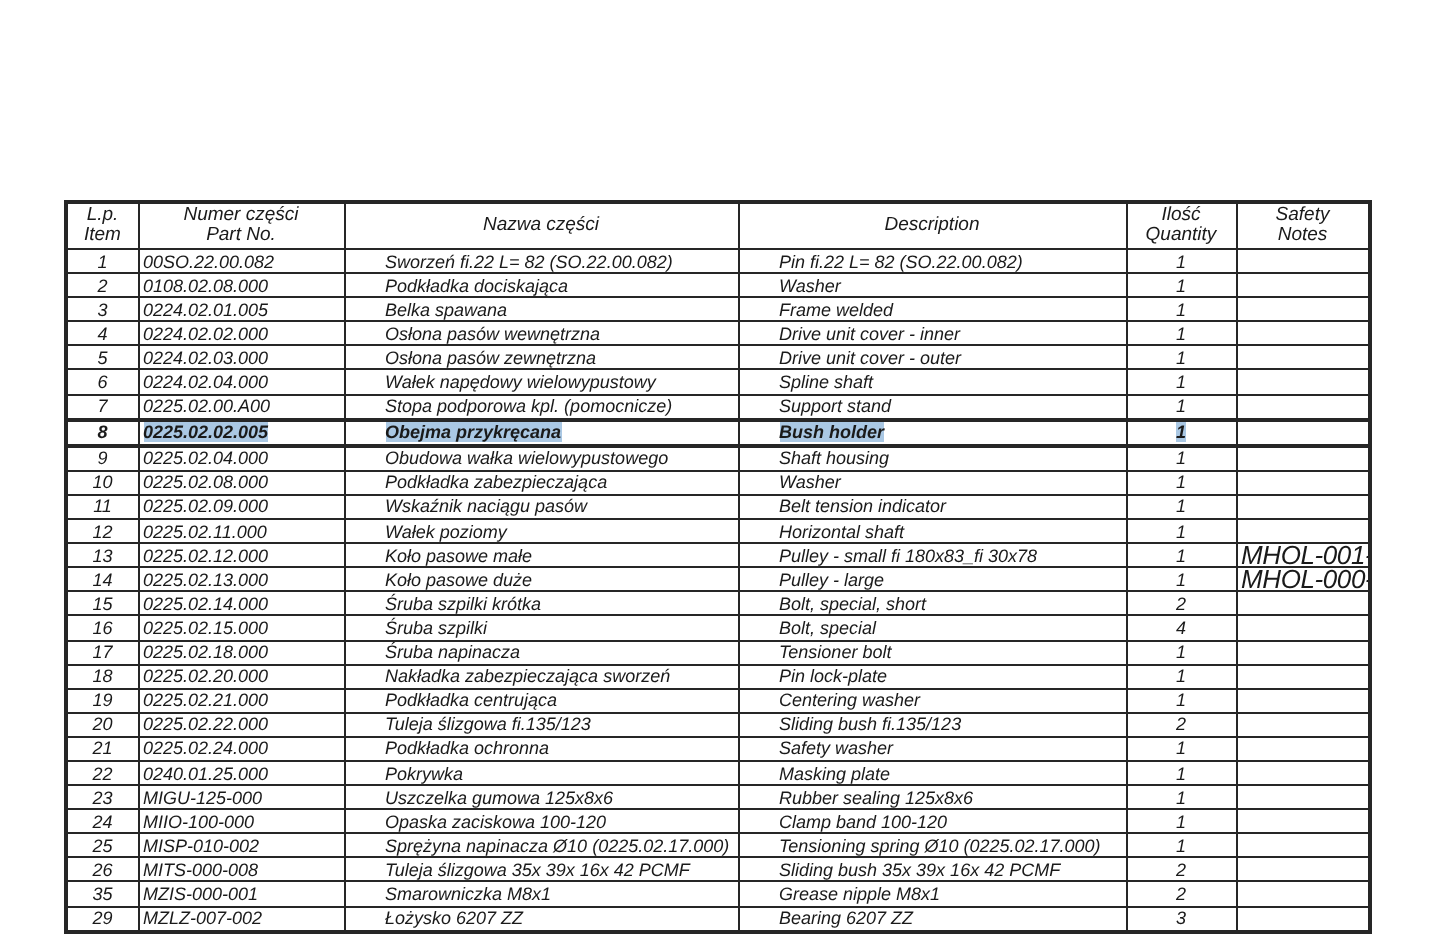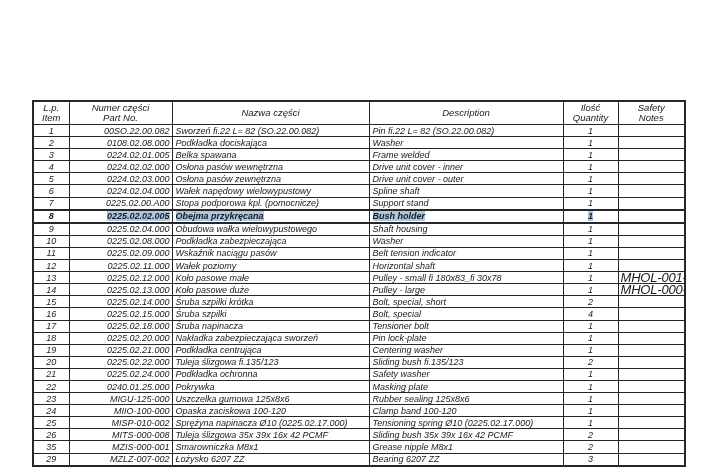--- a/index.html
+++ b/index.html
@@ -35,22 +35,22 @@
     line-height:10.5px;
     border-bottom-width:2px;
   }
   tbody td{
     height:11.1px;
     font-size:9px;
     line-height:10px;
     vertical-align:middle;
   }
   td.c-item, td.c-qty{text-align:center;}
-  td.c-part{text-align:right;}
-  td.c-name, td.c-desc{text-align:left;padding-left:3px;}
+  td.c-part{text-align:left;}
+  td.c-name, td.c-desc{text-align:left;padding-left:20px;}
   td.c-notes{text-align:center;font-size:13px;letter-spacing:-0.2px;}
   tr.hl-row td{
     font-weight:700;
     border-top-width:2px;
     border-bottom-width:2px;
   }
   tr.hl-row td.c-part span,
   tr.hl-row td.c-name span,
   tr.hl-row td.c-desc span,
   tr.hl-row td.c-qty span{

